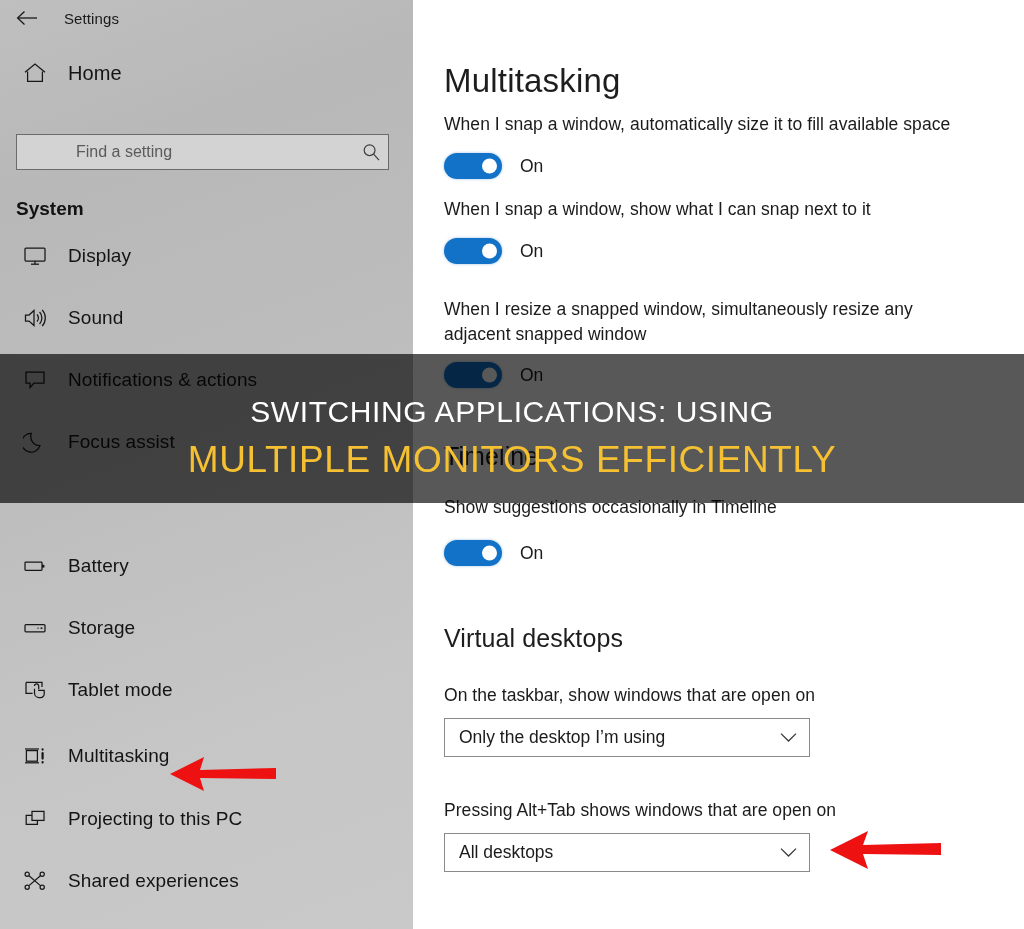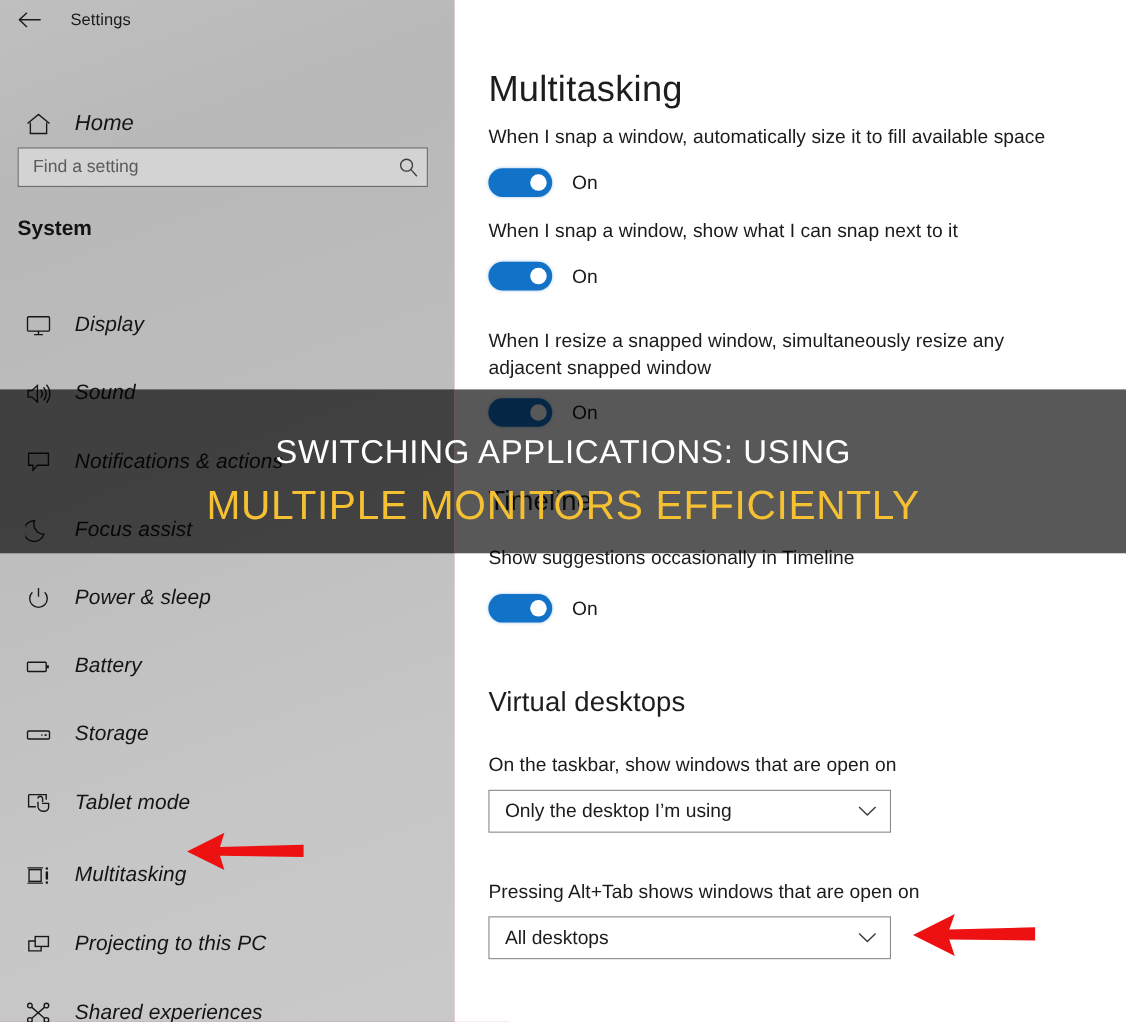--- a/index.html
+++ b/index.html
@@ -36,21 +36,21 @@
   #app-title {
     font-size: 15px; color: #1a1a1a;
     margin-left: 14px;
     letter-spacing: .1px;
   }
 
   .nav-row {
     position: absolute;
     left: 0;
     width: 333px; height: 62px;
-    display: flex; align-items: flex-end; font-style: italic;
+    display: flex; align-items: flex-start;
   }
   .nav-ico {
     width: 46px; min-width:46px;
     margin-left: 12px;
     display: flex; align-items: center; justify-content: center;
     color: #171717;
   }
   .nav-ico svg { display:block; }
   .nav-label {
     font-size: 19px;
@@ -72,20 +72,21 @@
     border: 1px solid #6b6b6b;
     display: flex; align-items: center;
   }
   #search-input {
     flex: 1;
     border: none; outline: none; background: transparent;
     font-family: "Liberation Sans", sans-serif;
     font-size: 16px;
     color: #2a2a2a;
     padding: 0 10px 0 13px;
+    margin-left: 46px;
   }
   #search-input::placeholder { color: #5b5b5b; opacity: 1; }
   #search-ico { width: 34px; display:flex; align-items:center; justify-content:center; color:#3d3d3d; }
 
   #section-system {
     position: absolute;
     left: 16px; top: 198px;
     font-size: 19px;
     font-weight: bold;
     color: #121212;
@@ -261,29 +262,20 @@
 
     <div class="nav-row" style="top:431px">
       <div class="nav-ico">
         <svg width="24" height="22" viewBox="0 0 24 22" fill="none" stroke="#171717" stroke-width="1.25">
           <path d="M17 14.6 A9 9 0 0 1 8.4 2.4 A9.4 9.4 0 1 0 17 14.6 Z"></path>
         </svg>
       </div>
       <div class="nav-label">Focus assist</div>
     </div>
 
-    <div class="nav-row" style="top:493px">
-      <div class="nav-ico">
-        <svg width="24" height="22" viewBox="0 0 24 22" fill="none" stroke="#171717" stroke-width="1.25">
-          <path d="M6.4 5.4 A8 8 0 1 0 17.6 5.4"></path>
-          <path d="M12 1.6 V9.4"></path>
-        </svg>
-      </div>
-      <div class="nav-label">Power &amp; sleep</div>
-    </div>
 
     <div class="nav-row" style="top:555px">
       <div class="nav-ico">
         <svg width="24" height="22" viewBox="0 0 24 22" fill="none" stroke="#171717" stroke-width="1.25">
           <rect x="2" y="7" width="17" height="8.4" rx="0.8"></rect>
           <path d="M20.2 9.8 V12.6" stroke-width="2.4"></path>
         </svg>
       </div>
       <div class="nav-label">Battery</div>
     </div>

